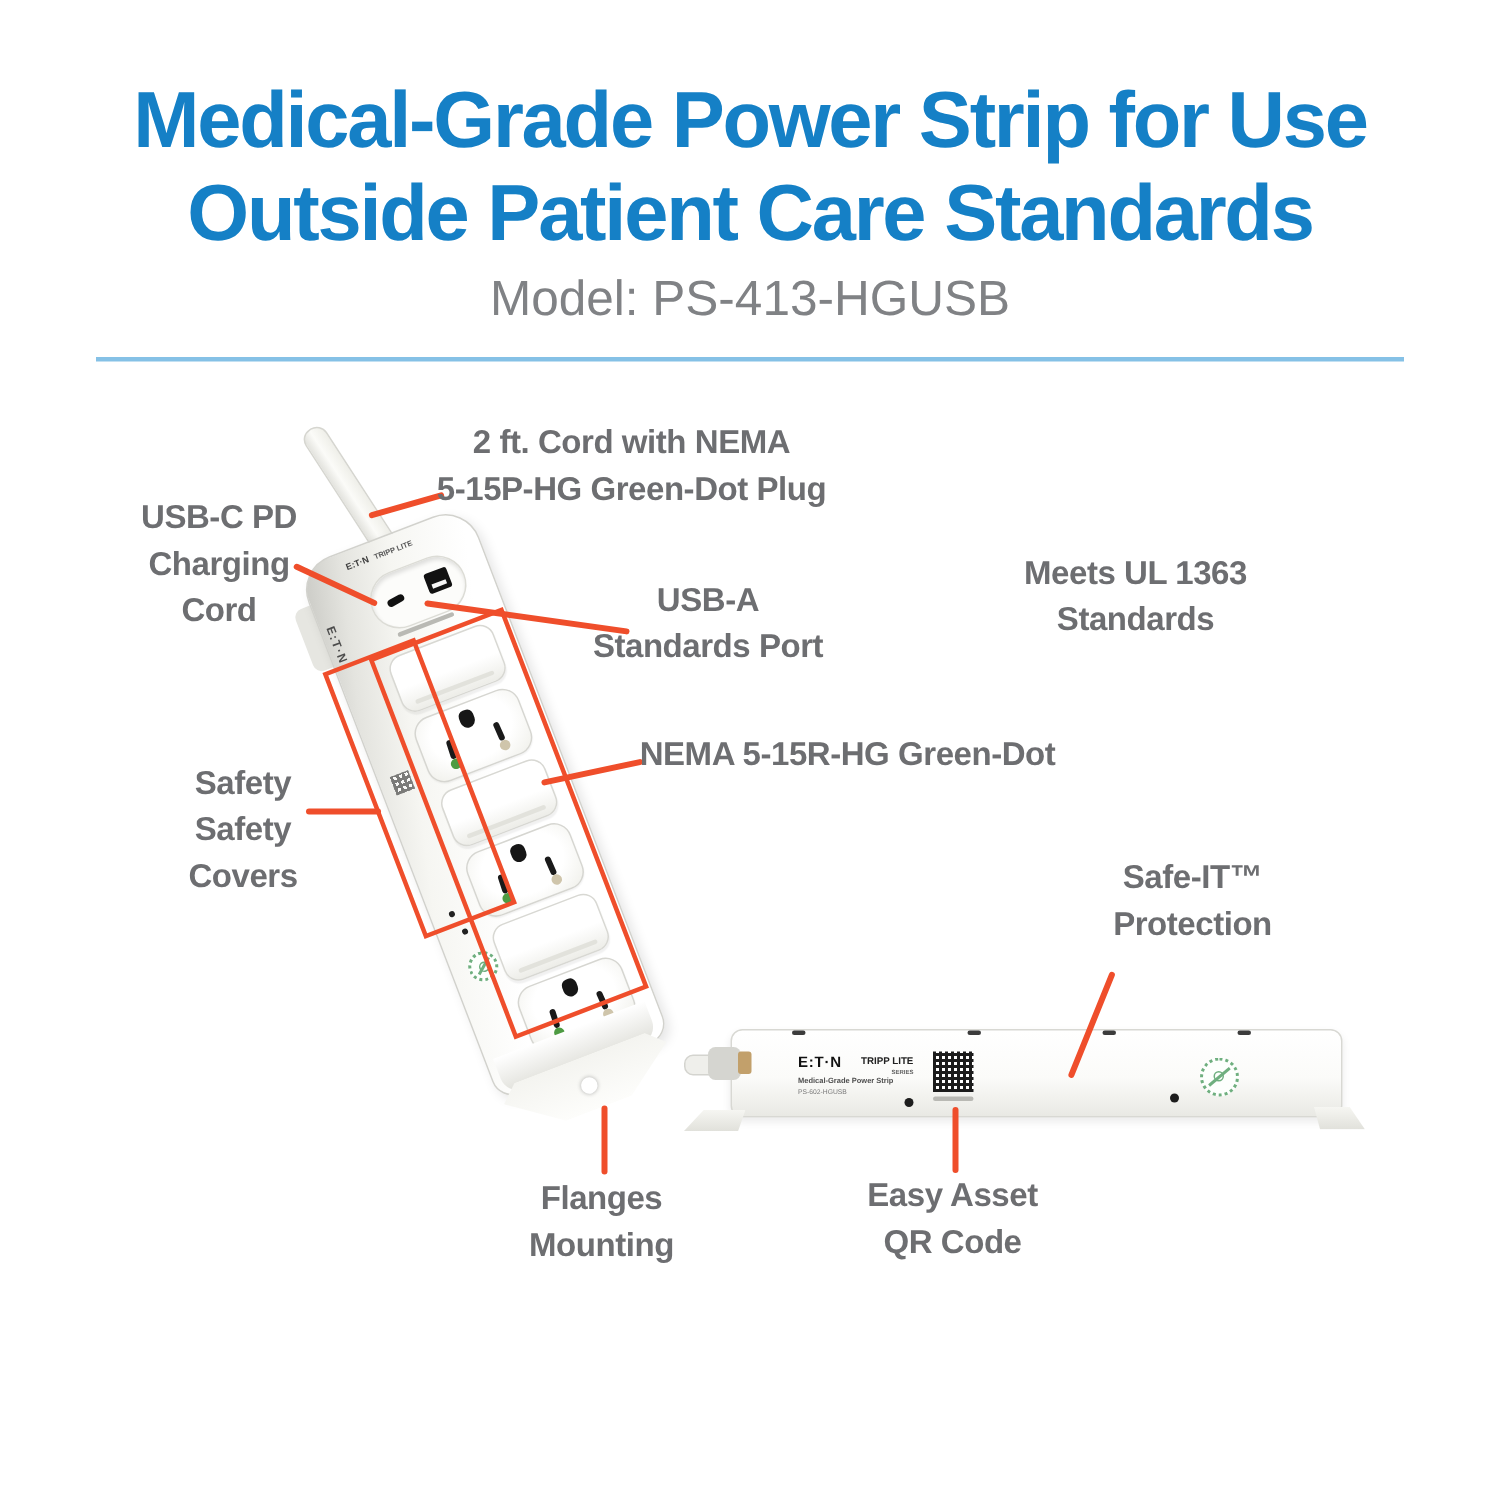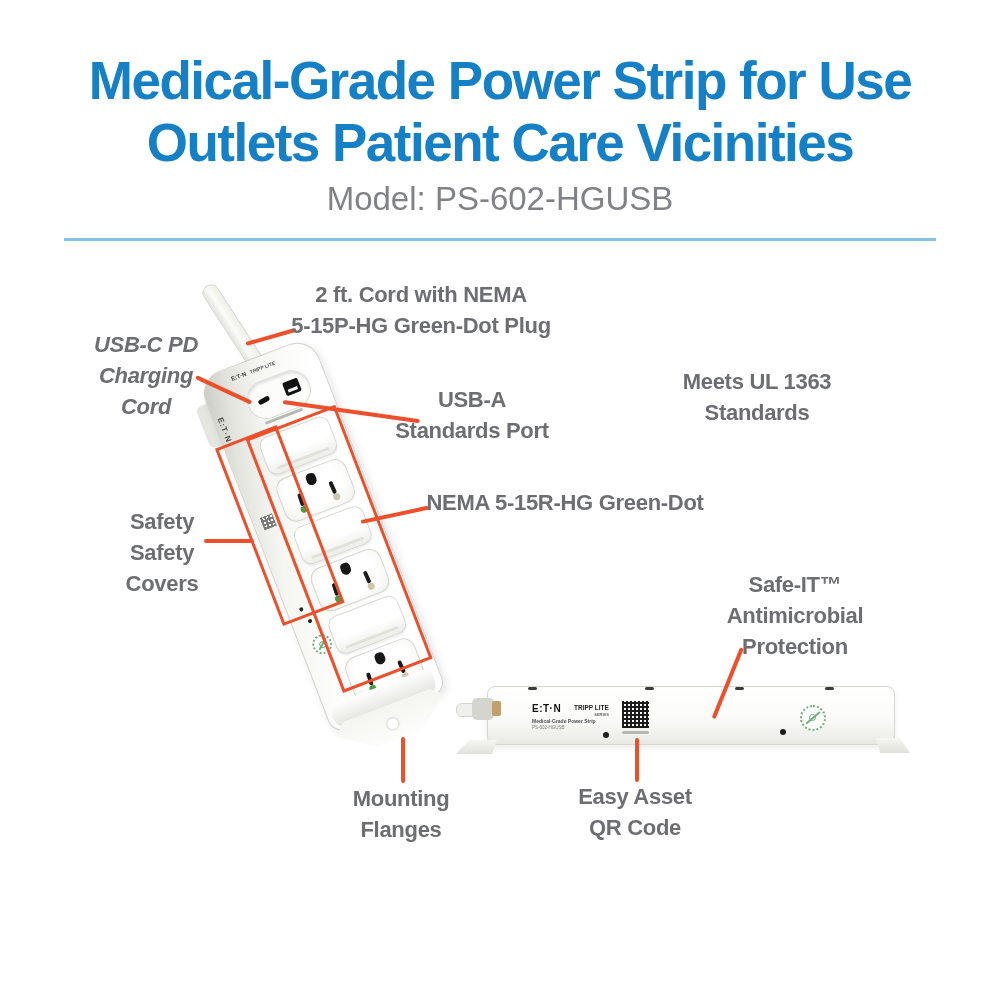--- a/index.html
+++ b/index.html
@@ -139,23 +139,23 @@
     clip-path:polygon(0 0,70% 0,100% 100%,12% 100%);
   }
 </style>
 </head>
 <body>
 
 <div id="stage">
 
   <div class="title">
     <span>Medical-Grade Power Strip for Use</span>
-    <span>Outlets Patient Care Vicinities</span>
-  </div>
-  <div class="model">Model: PS-602-HGUSB</div>
+    <span>Outside Patient Care Standards</span>
+  </div>
+  <div class="model">Model: PS-413-HGUSB</div>
   <div class="divider"></div>
 
   <div id="cord"></div>
 
   <div id="angled-strip">
     <div class="astrip-backflange"></div>
     <div class="astrip-body"></div>
     <div class="astrip-logos">
       <span>E:T·N</span><span class="ser">TRIPP LITE</span>
     </div>
@@ -235,21 +235,21 @@
         <div class="mic"></div>
     </div>
     <div class="fflange-l"></div>
     <div class="fflange-r"></div>
   </div>
 
   <div class="callout" style="left:261px;top:279px;width:320px;">
     <span>2 ft. Cord with NEMA</span>
     <span>5-15P-HG Green-Dot Plug</span>
   </div>
-  <div class="callout" style="left:76px;top:329px;width:140px;font-style:italic;">
+  <div class="callout" style="left:76px;top:329px;width:140px;">
     <span>USB-C PD</span>
     <span>Charging</span>
     <span>Cord</span>
   </div>
   <div class="callout" style="left:392px;top:384px;width:160px;">
     <span>USB-A</span>
     <span>Standards Port</span>
   </div>
   <div class="callout" style="left:647px;top:366px;width:220px;">
     <span>Meets UL 1363</span>
@@ -258,26 +258,25 @@
   <div class="callout" style="left:405px;top:487px;width:320px;">
     <span>NEMA 5-15R-HG Green-Dot</span>
   </div>
   <div class="callout" style="left:92px;top:506px;width:140px;">
     <span>Safety</span>
     <span>Safety</span>
     <span>Covers</span>
   </div>
   <div class="callout" style="left:685px;top:569px;width:220px;">
     <span>Safe-IT™</span>
-    <span>Antimicrobial</span>
     <span>Protection</span>
   </div>
   <div class="callout" style="left:331px;top:783px;width:140px;">
+    <span>Flanges</span>
     <span>Mounting</span>
-    <span>Flanges</span>
   </div>
   <div class="callout" style="left:565px;top:781px;width:140px;">
     <span>Easy Asset</span>
     <span>QR Code</span>
   </div>
 
   <div class="cline" style="left:246px;top:342px;width:52px;transform:rotate(-16deg);"></div>
   <div class="cline" style="left:196px;top:375px;width:61px;transform:rotate(25deg);"></div>
   <div class="cline" style="left:283px;top:400px;width:138px;transform:rotate(8deg);"></div>
   <div class="cline" style="left:204px;top:539px;width:50px;"></div>

